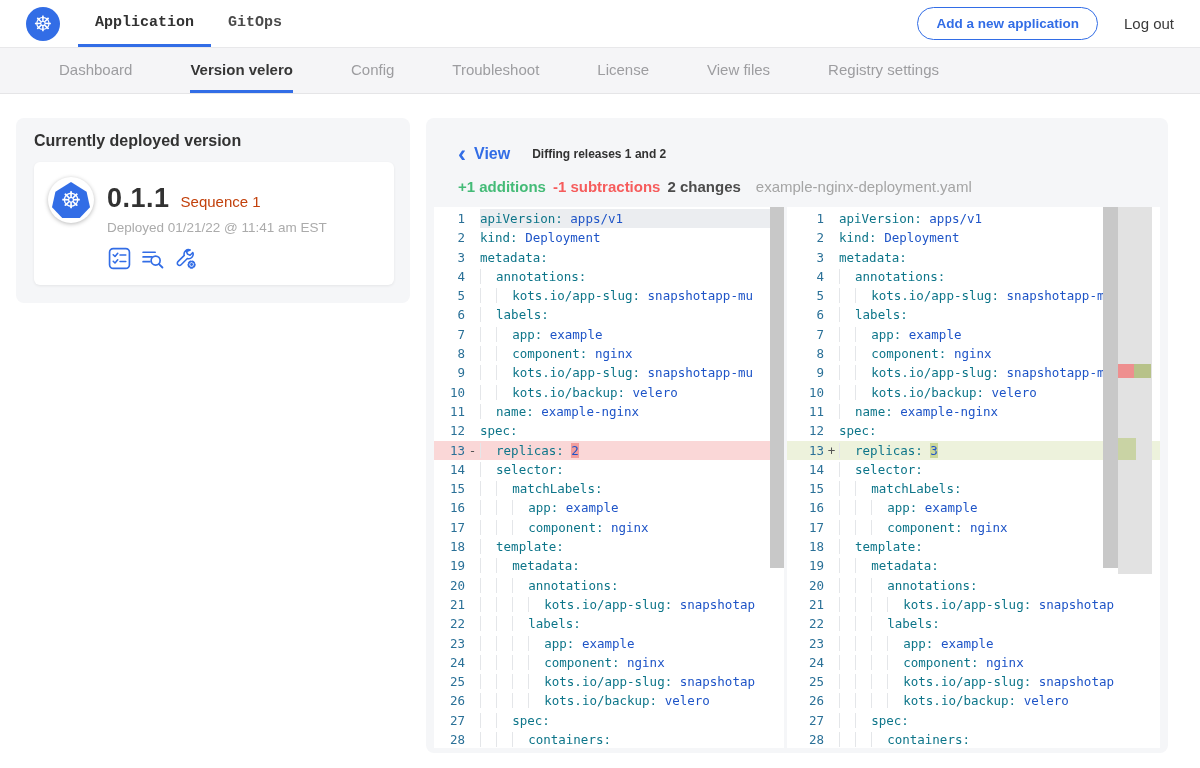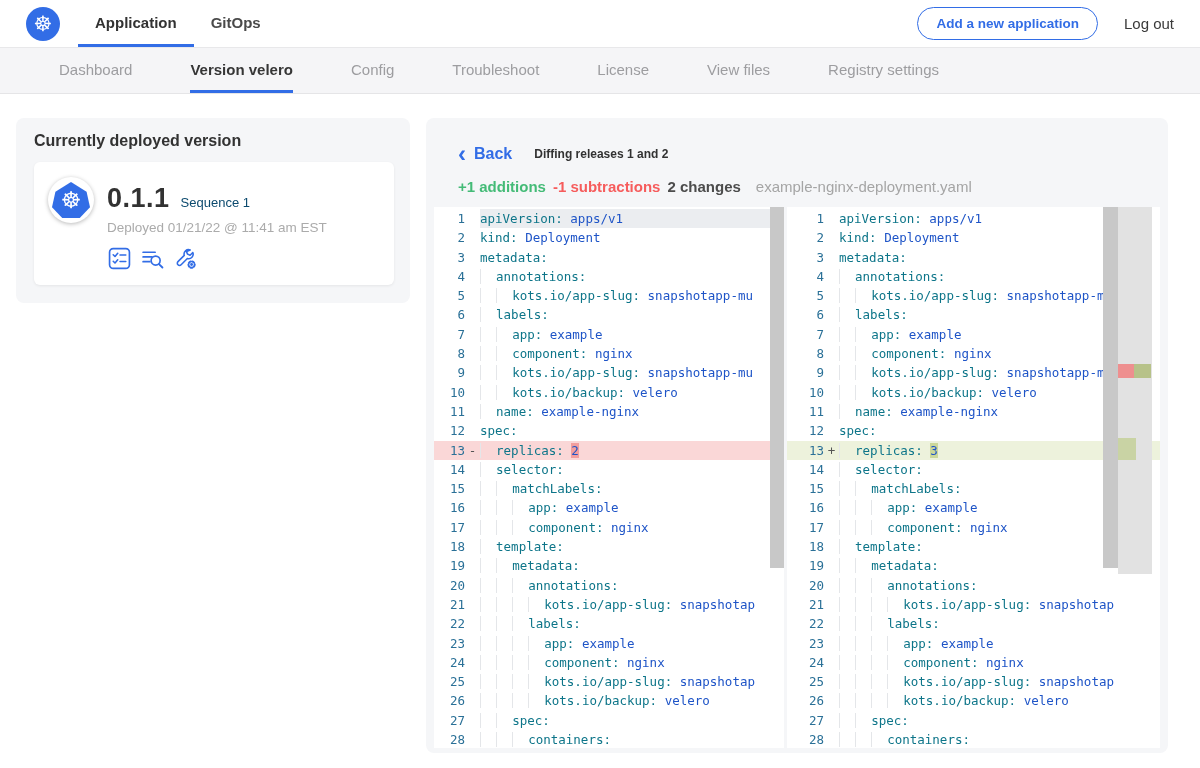--- a/index.html
+++ b/index.html
@@ -12,21 +12,21 @@
 
   
   .topbar { height:48px; background:#fff; border-bottom:1px solid #e8e8ea;
     display:flex; align-items:stretch; }
   .logo-wrap { display:flex; align-items:center; margin-left:26px; }
   .logo { width:34px; height:34px; border-radius:50%;
     background:var(--accent_blue,#326de6); color:#fff;
     display:flex; align-items:center; justify-content:center; font-size:21px; cursor:pointer; }
   .top-tabs { display:flex; margin-left:18px; }
   .top-tab { display:flex; align-items:center; padding:0 17px; font-size:15px;
-    font-weight:600; color:#4a4a4a; border-bottom:3px solid transparent; cursor:pointer; }
+    font-weight:600; color:#4a4a4a; border-bottom:3px solid transparent; cursor:pointer;font-family:Liberation Mono, monospace; }
   .top-tab.active { border-bottom-color:var(--accent_blue,#326de6); color:#323232; }
   .top-right { margin-left:auto; display:flex; align-items:center; gap:26px; margin-right:26px; }
   .add-app-btn { border:1.5px solid var(--accent_blue,#326de6); color:var(--accent_blue,#326de6);
     background:#fff; border-radius:20px; padding:8px 18px; font-size:13.5px; font-weight:700;
     font-family:inherit; cursor:pointer; }
   .logout { font-size:15px; color:#3a3a3a; cursor:pointer; }
 
   
   .subnav { height:46px; background:#f5f5f7; border-bottom:1px solid #e5e5e7;
     display:flex; padding-left:59px; gap:58px; }
@@ -46,21 +46,21 @@
   .k8s-badge { width:46px; height:46px; border-radius:50%; background:#fff;
     box-shadow:0 1px 4px rgba(0,0,0,0.28); display:flex; align-items:center; justify-content:center;
     flex:none; margin-top:2px; }
   .hept { width:38px; height:36px; background:var(--accent_blue,#326de6);
     clip-path:polygon(50% 0%,91% 27%,100% 70%,73% 100%,27% 100%,0% 70%,9% 27%);
     display:flex; align-items:center; justify-content:center; }
   .hept span { color:#fff; font-size:23px; line-height:1; }
   .version-info { min-width:0; }
   .vrow { display:flex; align-items:baseline; gap:11px; margin-top:10px; }
   .vnum { font-size:27px; font-weight:700; color:#323232; letter-spacing:0.5px; line-height:1; }
-  .vseq { font-size:13px; color:#0c4a6e; }
+  .vseq { font-size:15px; color:#c2410c; }
   .vdate { font-size:13.5px; color:#ababab; margin-top:8px; }
   .vicons { display:flex; gap:9px; margin-top:11px; align-items:center; }
   .icon-btn { width:24px; height:24px; cursor:pointer; display:flex; align-items:center; justify-content:center; }
   .vicons svg { stroke:var(--accent_blue,#326de6); fill:none; stroke-linecap:round; stroke-linejoin:round; }
 
   
   .diff-card { flex:1; min-width:0; background:#f5f6f8; border-radius:8px; height:635px; overflow:hidden; }
   .diff-header { display:flex; align-items:center; gap:22px; padding:27px 32px 0; }
   .back { color:var(--accent_blue,#326de6); font-weight:700; font-size:16px;
     display:flex; align-items:center; gap:8px; cursor:pointer; text-decoration:none; }
@@ -178,21 +178,21 @@
           </div>
         </div>
       </div>
     </section>
   </aside>
 
   <section class="diff-card">
     <div class="diff-header">
       <a class="back">
         <span class="chev">‹</span>
-        <span>Back</span>
+        <span>View</span>
       </a>
       <h2>Diffing releases 1 and 2</h2>
     </div>
     <div class="diff-stats">
       <span class="stat-add">+1 additions</span>
       <span class="stat-sub">-1 subtractions</span>
       <span class="stat-chg">2 changes</span>
       <span class="stat-file">example-nginx-deployment.yaml</span>
     </div>
     <div class="panes">

